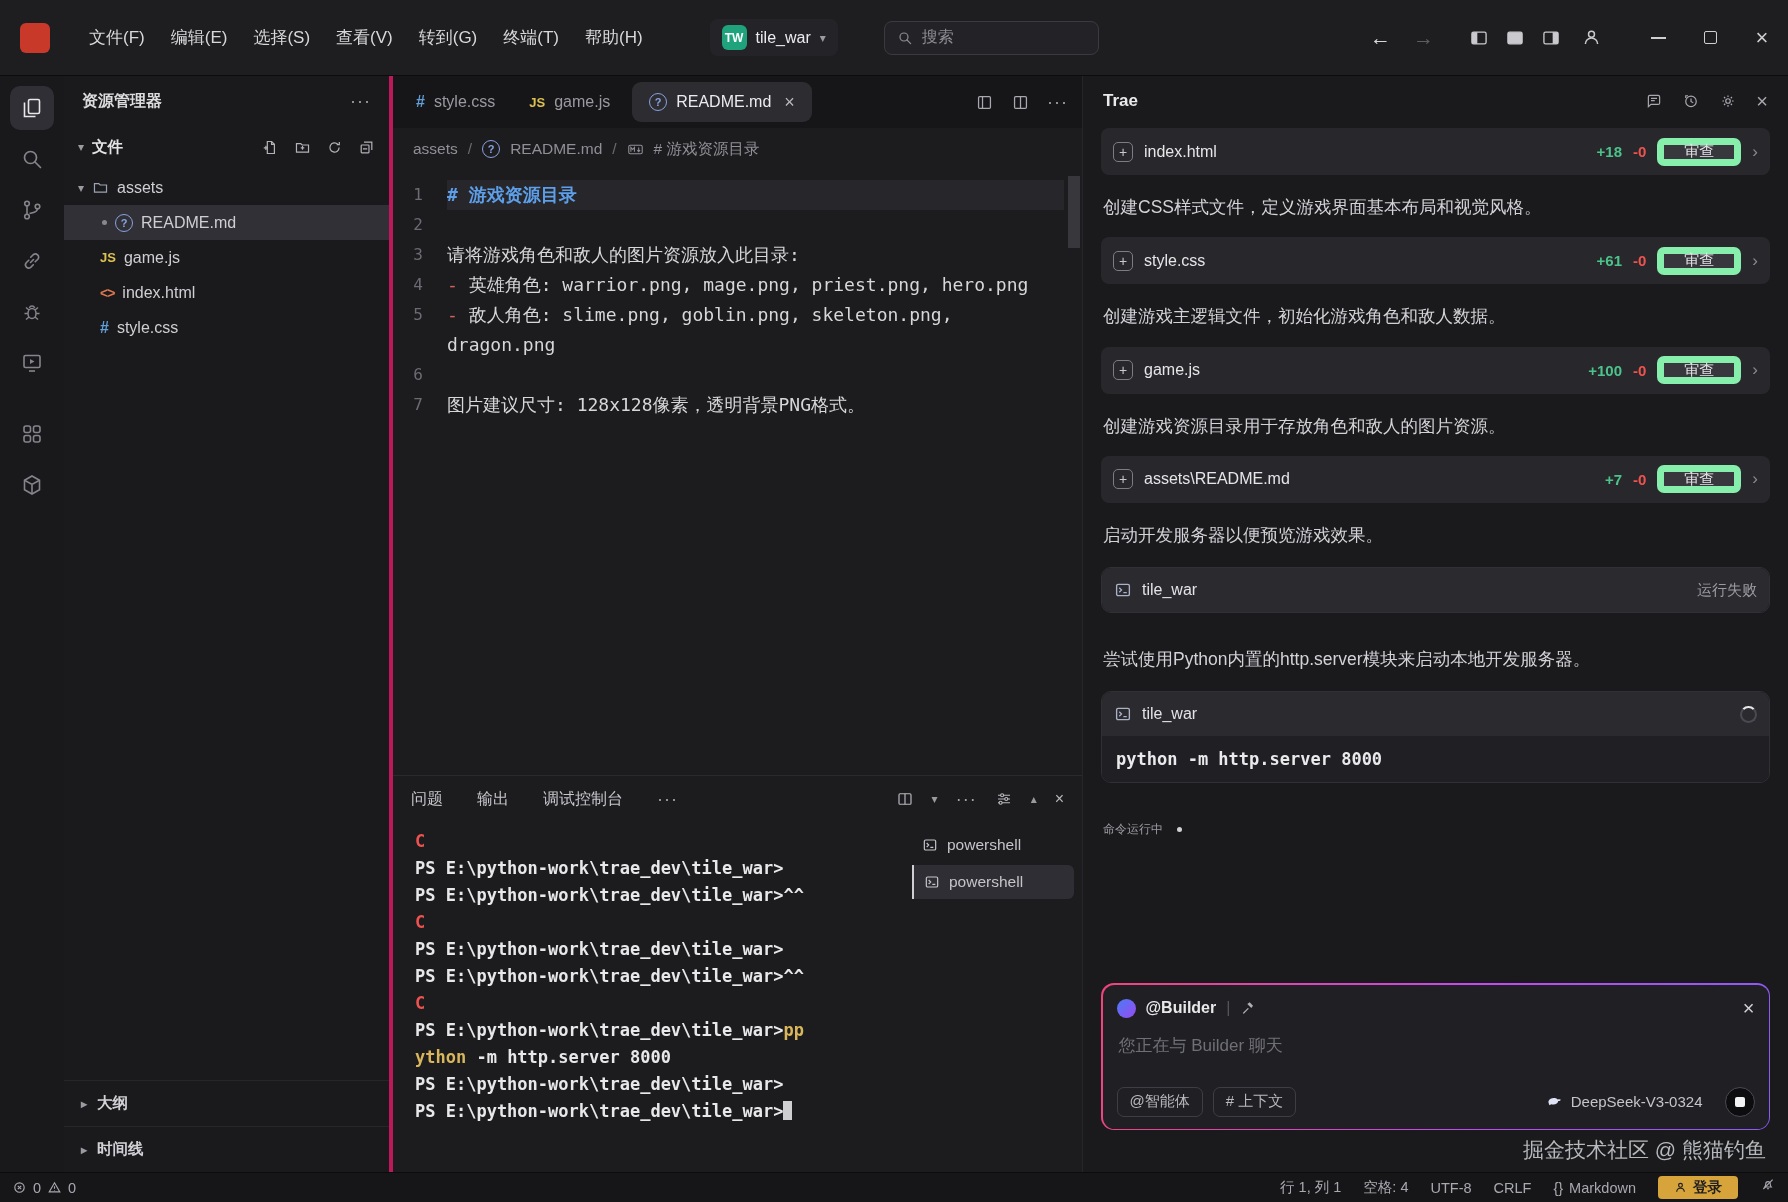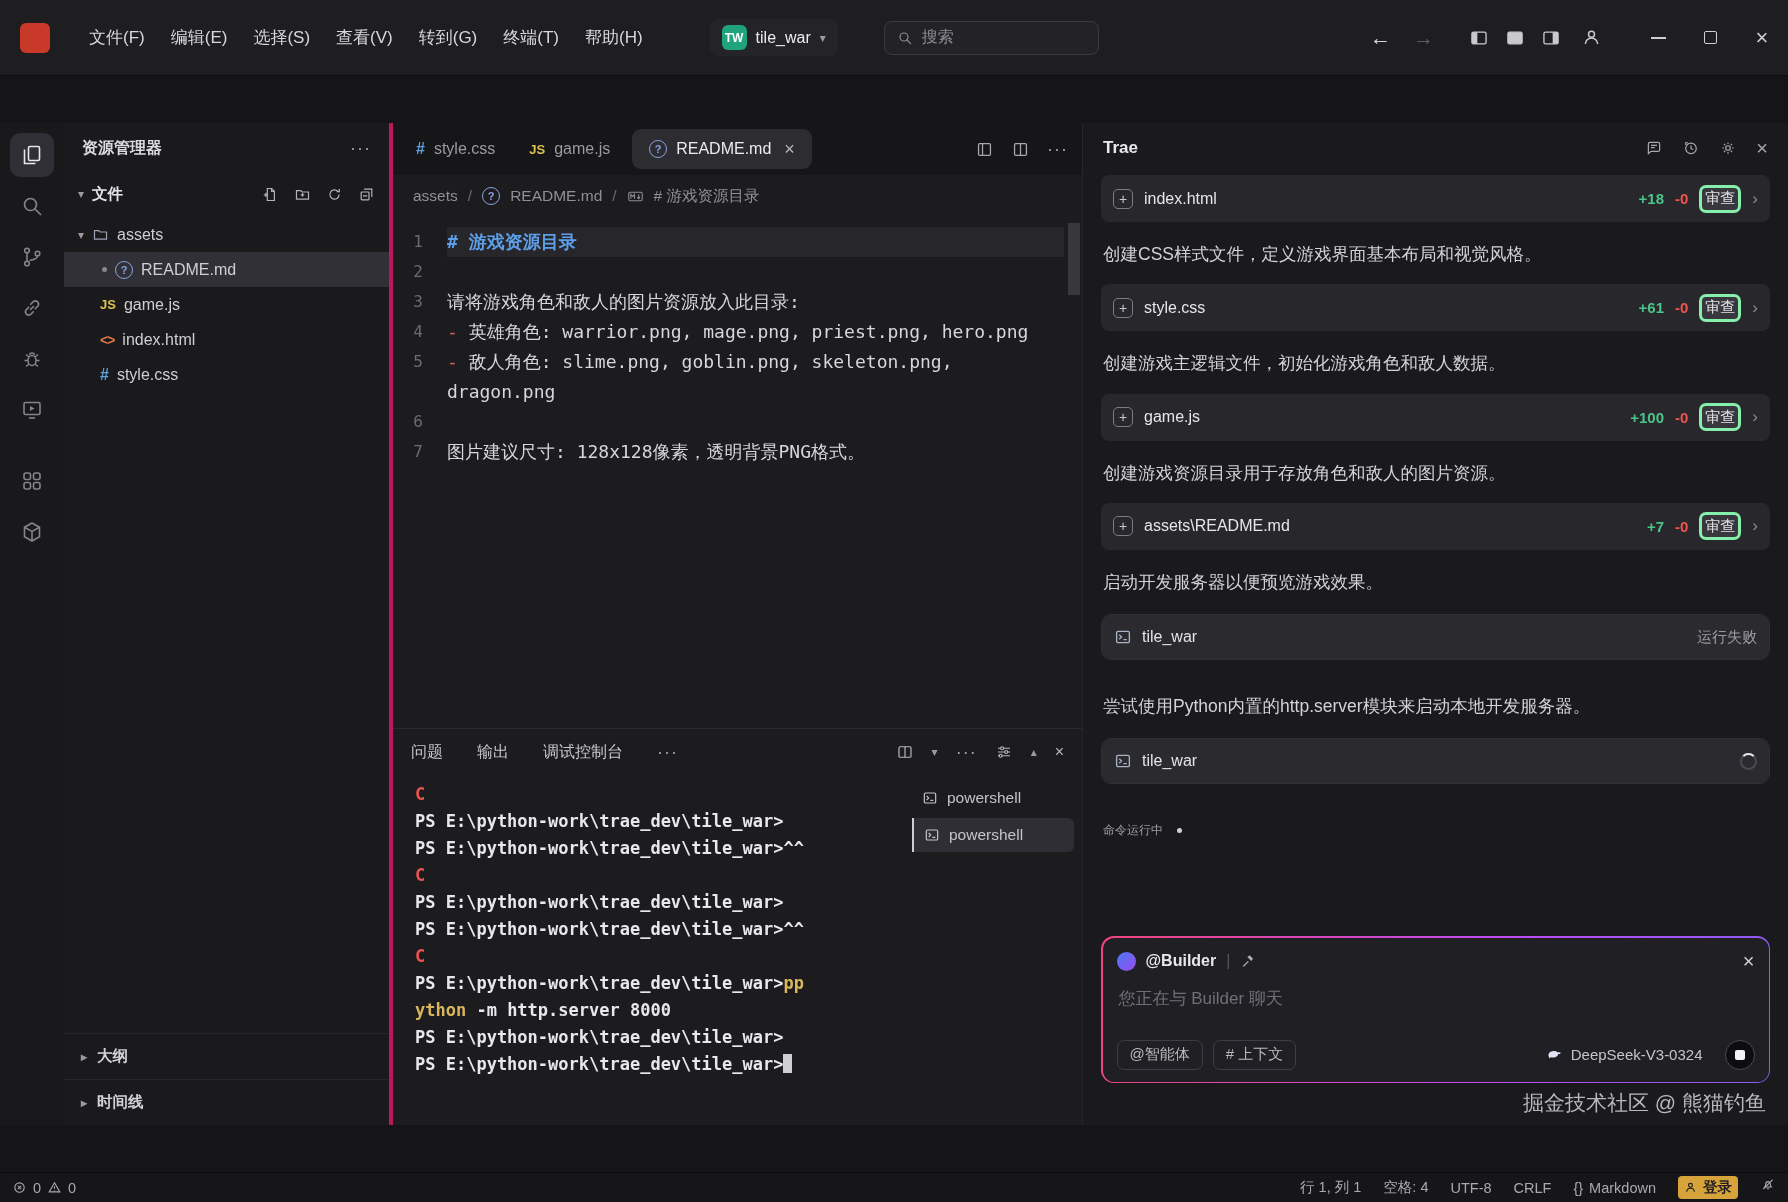--- a/index.html
+++ b/index.html
@@ -2,21 +2,21 @@
 <html><head>
 <meta charset="utf-8">
 <style>
   * { box-sizing: border-box; margin: 0; padding: 0; }
   html,body { width:1788px; height:1202px; overflow:hidden; }
   body {
     background:#151517; color:#d0d0d4;
     font-family:"Liberation Sans", sans-serif; font-size:16px;
   }
   svg { display:block; }
-  .app { display:flex; flex-direction:column; width:100%; height:100%;gap:47px; }
+  .app { display:flex; flex-direction:column; width:100%; height:100%; }
 
   
   .titlebar { height:76px; flex:none; background:#1e1e21; display:flex; align-items:center; border-bottom:1px solid #0c0c0d; }
   .logo { width:30px; height:30px; border-radius:6px; background:#c8392a; margin-left:20px; flex:none; }
   .menus { display:flex; margin-left:26px; }
   .menu-item { padding:9px 13px; font-size:17px; color:#d8d8db; border-radius:6px; cursor:default; }
   .proj-chip { margin-left:54px; display:flex; align-items:center; gap:9px; background:#242428; border-radius:8px; padding:6px 12px; }
   .proj-badge { width:25px; height:25px; border-radius:6px; background:#1fa37c; color:#fff; font-size:12px; font-weight:bold; display:flex; align-items:center; justify-content:center; }
   .proj-name { font-size:16px; color:#ececef; }
   .chev { color:#9a9aa0; font-size:12px; }
@@ -104,21 +104,21 @@
   .chat-title { font-size:17px; font-weight:bold; color:#eaeaec; }
   .chat-h-actions { margin-left:auto; display:flex; align-items:center; gap:19px; color:#a8a8ae; }
   .chat-scroll { flex:1; min-height:0; display:flex; flex-direction:column; padding:2px 18px 6px; overflow:hidden; }
 
   .file-card { height:47px; flex:none; background:#28282c; border-radius:8px; display:flex; align-items:center; gap:11px; padding:0 12px; margin-bottom:4px; }
   .fc-plus { width:20px; height:20px; flex:none; border:1.3px solid #7c7c84; border-radius:5px; color:#c8c8cd; font-size:14px; line-height:1; display:flex; align-items:center; justify-content:center; }
   .fc-name { font-size:16px; color:#e6e6e9; }
   .fc-right { margin-left:auto; display:flex; align-items:center; gap:11px; }
   .added { color:#4cc38a; font-weight:bold; font-size:15px; }
   .removed { color:#ef5350; font-weight:bold; font-size:15px; }
-  .review-btn { height:28px; padding:0 3px; background:#37373d; border:3px solid #86efac; border-radius:7px; color:#e4e4e7; font-size:15px; display:flex; align-items:center; }
+  .review-btn { height:28px; padding:0 20px; background:#37373d; border:7px solid #86efac; border-radius:7px; color:#e4e4e7; font-size:15px; display:flex; align-items:center; }
   .fc-chev { color:#8a8a91; font-size:17px; }
 
   .chat-text { font-size:17.5px; color:#d3d3d7; line-height:1.5; margin:15px 2px 17px; }
 
   .term-card { border:1px solid #303036; border-radius:10px; overflow:hidden; margin:2px 0 18px; flex:none; }
   .tc-head { height:44px; background:#2a2a2f; display:flex; align-items:center; gap:10px; padding:0 12px; }
   .tc-icon { color:#aab2c8; }
   .tc-name { font-size:16px; color:#e4e4e7; }
   .tc-status { margin-left:auto; color:#9a9aa1; font-size:15px; }
   .spinner { margin-left:auto; width:17px; height:17px; border-radius:50%; border:2.5px solid #4a4a52; border-top-color:#e8e8ea; animation:spin 1s linear infinite; }
@@ -144,21 +144,21 @@
   .stop-btn { width:30px; height:30px; border-radius:50%; background:#0d0d0f; border:1.5px solid #4a4a52; display:flex; align-items:center; justify-content:center; margin-left:12px; flex:none; }
   .stop-sq { width:10px; height:10px; border-radius:2px; background:#f2f2f4; }
 
   .watermark { flex:none; text-align:right; color:#b6b8bc; font-size:21px; padding:6px 4px 2px; }
 
   
   .statusbar { height:30px; flex:none; background:#161619; border-top:1px solid #0c0c0d; display:flex; align-items:center; padding:0 12px; font-size:14.5px; color:#a8a8af; }
   .sb-group { display:flex; align-items:center; gap:6px; margin-right:16px; }
   .sb-right { margin-left:auto; display:flex; gap:22px; }
   .sb-item { display:flex; align-items:center; gap:6px; }
-  .login-chip { height:23px; background:#d7a43b; color:#1f1f22; border-radius:4px; padding:0 6px; display:flex; align-items:center; gap:6px; font-weight:bold; font-size:14.5px; }
+  .login-chip { height:23px; background:#d7a43b; color:#1f1f22; border-radius:4px; padding:0 16px; display:flex; align-items:center; gap:6px; font-weight:bold; font-size:14.5px; }
 </style>
 </head>
 <body>
 
 <div class="app">
 
   <header class="titlebar">
     <div class="logo"></div>
     <nav class="menus">
       <span class="menu-item">文件(F)</span>
@@ -601,20 +601,21 @@
           <div class="tc-head">
             <span class="tc-icon">
                 <svg width="18" height="18" viewBox="0 0 24 24" fill="none" stroke="currentColor" stroke-width="1.8">
                   <rect x="3.5" y="4.5" width="17" height="15" rx="2"></rect>
                   <path d="M7 9l3 3-3 3 M12.5 15.5H17"></path>
                 </svg>
               </span>
             <span class="tc-name">tile_war</span>
             <span class="spinner"></span>
           </div>
+          <div class="tc-body">python -m http.server 8000</div>
         </div>
 
         <div class="run-status">
           <span>命令运行中</span>
           <span class="run-dot"></span>
         </div>
 
         <div class="ci-border">
           <div class="ci">
             <div class="ci-top">

